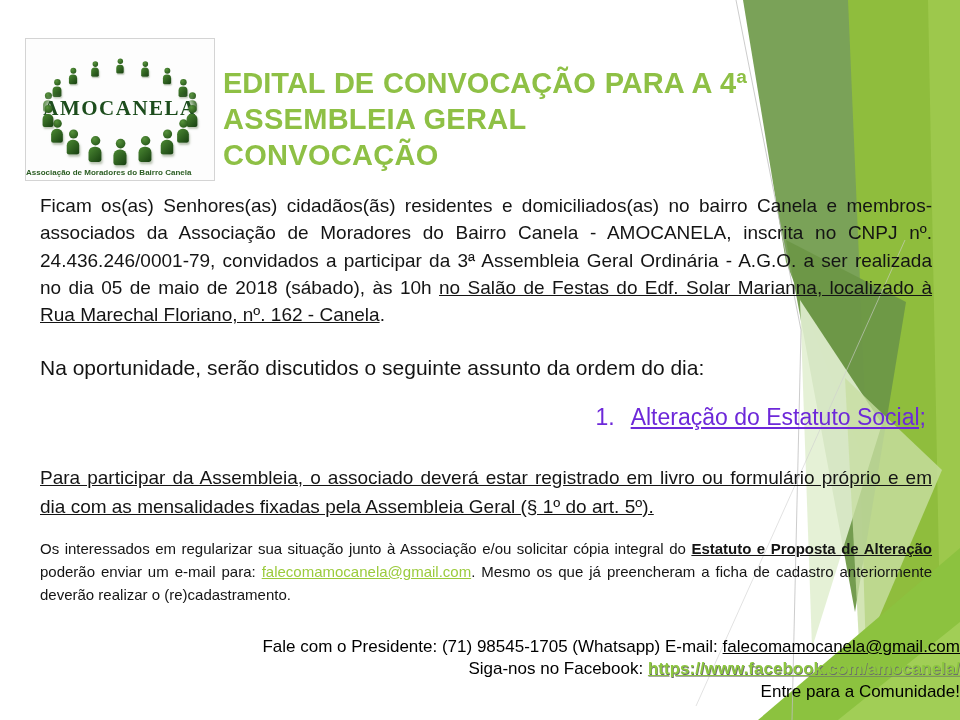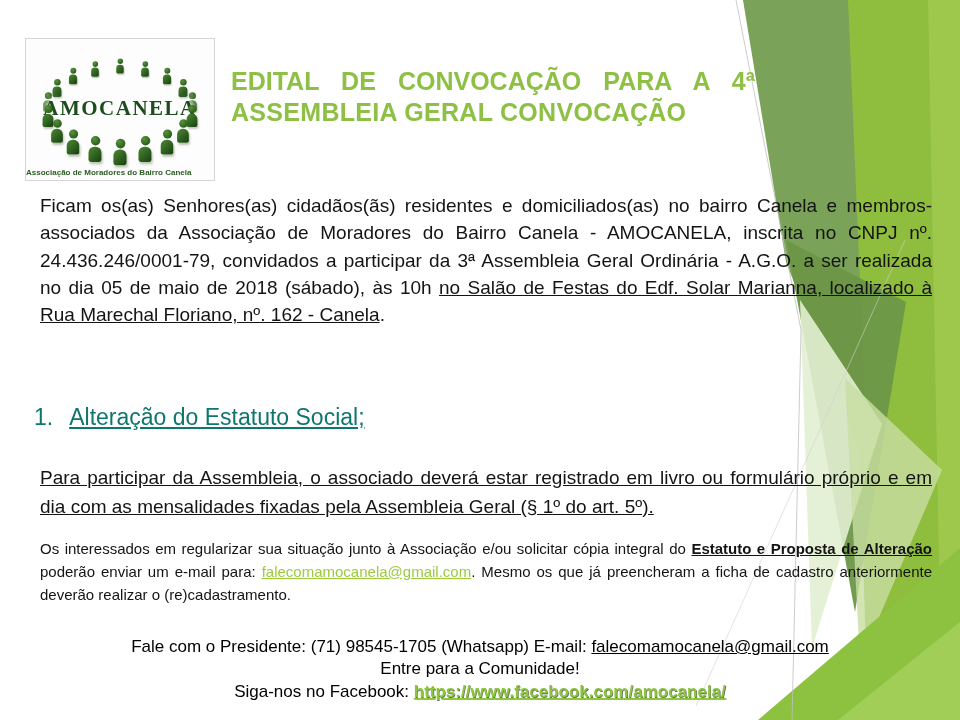--- a/index.html
+++ b/index.html
@@ -19,43 +19,43 @@
            background:linear-gradient(135deg,#4c8a33,#173f10);box-shadow:1px 2px 2px rgba(60,90,40,.35);}
   .logo-name{position:absolute;left:0;right:0;top:49%;transform:translateY(-50%);z-index:2;
              text-align:center;font-family:"Liberation Serif",serif;font-weight:bold;font-size:21px;
              letter-spacing:1.5px;color:var(--logo-dark-green,#1d4d1d);
              text-shadow:0 0 5px #fff,0 0 8px #fff,0 0 10px #fff;}
   .logo-caption{position:absolute;left:0;right:0;bottom:3px;z-index:4;text-align:left;
                 font-size:8px;font-weight:bold;color:#2a5c22;
                 text-shadow:0 0 3px #fff,0 0 4px #fff;}
 
   
-  .title{position:absolute;left:231px;top:66px;width:524px;margin:0;z-index:2;
-         color:var(--accent-green,#8ec045);font-size:25px;line-height:1.24;font-weight:700;
+  .title{position:absolute;left:223px;top:66px;width:524px;margin:0;z-index:2;
+         color:var(--accent-green,#8ec045);font-size:29px;line-height:1.24;font-weight:700;
          font-family:"Liberation Sans",sans-serif;}
   .t-line1{display:block;text-align:justify;text-align-last:justify;}
   .t-line2{display:block;letter-spacing:.3px;}
 
   
   .body{position:absolute;left:40px;width:892px;margin:0;color:#141414;z-index:2;}
   .p1{top:192px;font-size:19px;line-height:1.44;text-align:justify;}
   .order{top:356px;font-size:21px;}
-  .item{position:absolute;left:34px;top:404px;width:892px;font-size:23px;color:#0f766e;z-index:2;}
+  .item{position:absolute;left:34px;top:404px;width:892px;font-size:23px;color:#6d28d9;z-index:2;text-align:right;}
   .item-num{margin-right:16px;}
   .p3{top:464px;font-size:19px;line-height:1.5;text-align:justify;text-decoration:underline;}
   .p4{top:538px;font-size:15px;line-height:1.53;text-align:justify;}
 
   .seg-u{text-decoration:underline;}
   .seg-b{font-weight:bold;}
   .seg-link{color:var(--link-green,#9bcb3c);text-decoration:underline;}
   .seg-fblink{color:var(--facebook-link-green,#8cc63f);font-weight:bold;text-decoration:underline;
               text-shadow:.6px .6px 0 #6b6b6b;}
 
   
-  .footer{position:absolute;left:0;right:0;top:636px;text-align:center;z-index:2;
+  .footer{position:absolute;left:0;right:0;top:636px;text-align:right;z-index:2;
           font-size:17px;line-height:1.32;color:#000;}
 </style>
 </head>
 <body>
 
 <div class="slide">
 
   <svg class="facet-decor" viewBox="0 0 960 720" aria-hidden="true">
     <polygon points="846,0 960,0 960,720 868,720" fill="#8fbd3d"></polygon>
     <polygon points="928,0 960,0 960,720 942,720" fill="#9fc94e" opacity="0.9"></polygon>
@@ -148,28 +148,29 @@
     <div class="logo-caption">Associação de Moradores do Bairro Canela</div>
   </div>
 
   <h1 class="title">
     <span class="t-line1">EDITAL DE CONVOCAÇÃO PARA A 4ª</span>
     <span class="t-line2">ASSEMBLEIA GERAL CONVOCAÇÃO</span>
   </h1>
 
   <p class="body p1"><span>Ficam os(as) Senhores(as) cidadãos(ãs) residentes e domiciliados(as) no bairro Canela e membros-associados da Associação de Moradores do Bairro Canela - AMOCANELA, inscrita no CNPJ nº. 24.436.246/0001-79, convidados a participar da 3ª Assembleia Geral Ordinária - A.G.O. a ser realizada no dia 05 de maio de 2018 (sábado), às 10h </span><span class="seg-u">no Salão de Festas do Edf. Solar Marianna, localizado à Rua Marechal Floriano, nº. 162 - Canela</span><span>.</span></p>
 
+  <p class="body order">Na oportunidade, serão discutidos o seguinte assunto da ordem do dia:</p>
 
   <div class="item">
     <span class="item-num">1.</span><span class="seg-u">Alteração do Estatuto Social;</span>
   </div>
 
   <p class="body p3">Para participar da Assembleia, o associado deverá estar registrado em livro ou formulário próprio e em dia com as mensalidades fixadas pela Assembleia Geral (§ 1º do art. 5º).</p>
 
   <p class="body p4"><span>Os interessados em regularizar sua situação junto à Associação e/ou solicitar cópia integral do </span><span class="seg-b seg-u">Estatuto e Proposta de Alteração</span><span> poderão enviar um e-mail para: </span><span class="seg-link">falecomamocanela@gmail.com</span><span>. Mesmo os que já preencheram a ficha de cadastro anteriormente deverão realizar o (re)cadastramento.</span></p>
 
   <div class="footer">
     <div class="f-line"><span>Fale com o Presidente: (71) 98545-1705 (Whatsapp) E-mail: </span><span class="seg-u">falecomamocanela@gmail.com</span></div>
+    <div class="f-line"><span>Siga-nos no Facebook: </span><span class="seg-fblink">https://www.facebook.com/amocanela/</span></div>
     <div class="f-line">Entre para a Comunidade!</div>
-    <div class="f-line"><span>Siga-nos no Facebook: </span><span class="seg-fblink">https://www.facebook.com/amocanela/</span></div>
   </div>
 
 </div>
 
 </body></html>

